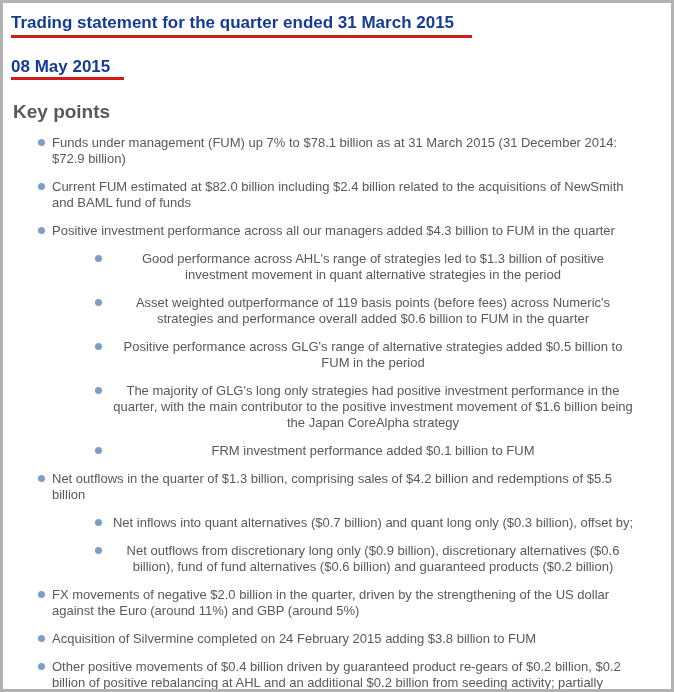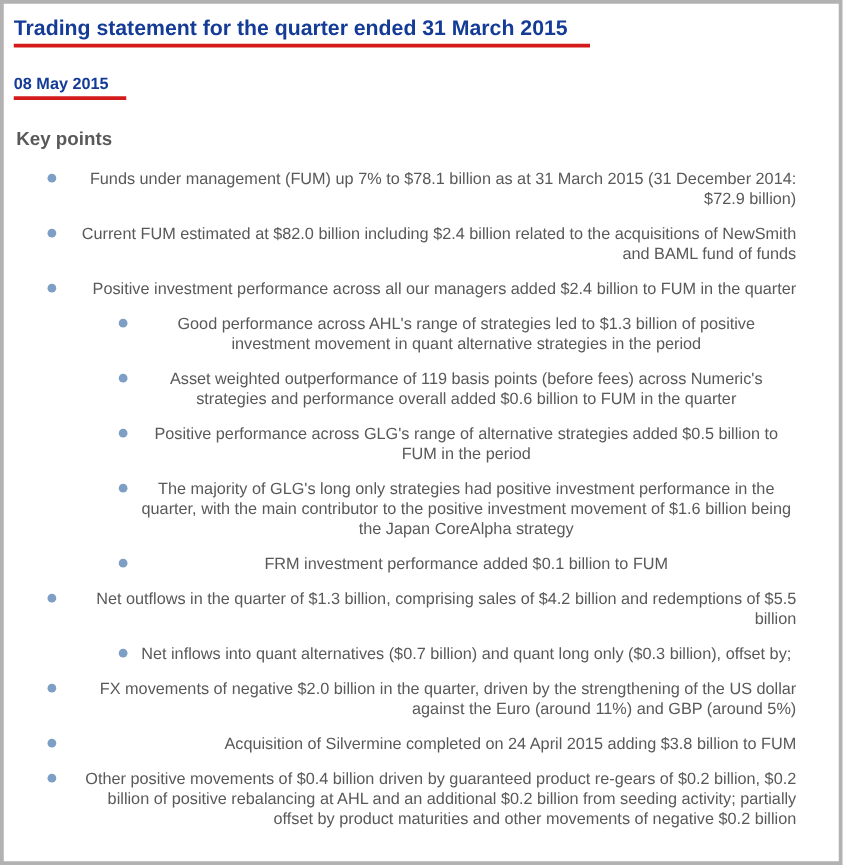--- a/index.html
+++ b/index.html
@@ -21,48 +21,48 @@
     padding-bottom: 2px;
     padding-right: 18px;
     white-space: nowrap;
   }
   .pub-date {
     display: block;
   }
   .pub-date span {
     display: inline-block;
     margin: 5px 0 0 8px;
-    font-size: 13px;
+    font-size: 17px;
     line-height: 16px;
     font-weight: bold;
     color: var(--title-blue, #143c96);
     border-bottom: 3px solid var(--underline-red, #d31b1b);
     padding-bottom: 2px;
     padding-right: 14px;
     white-space: nowrap;
   }
   .section-heading {
     margin: 24px 0 0 10px;
-    font-size: 15px;
+    font-size: 19px;
     line-height: 16px;
     font-weight: bold;
     color: var(--body-gray, #595959);
   }
   ul.kp {
     list-style: none;
     margin-top: 15px;
   }
   ul.kp li {
     position: relative;
     font-size: 13px;
     line-height: 16px;
     color: var(--body-gray, #595959);
     margin-bottom: 12px;
   }
-  ul.kp li.level-1 { margin-left: 49px; margin-right: 34px; text-align: right; }
+  ul.kp li.level-1 { margin-left: 49px; margin-right: 34px; }
   ul.kp li.level-2 { margin-left: 106px; margin-right: 34px; text-align: center; }
   ul.kp li:last-child { margin-bottom: 0; }
   ul.kp .dot {
     position: absolute;
     left: -14px;
     top: 4px;
     width: 7px;
     height: 7px;
     border-radius: 50%;
     background: var(--bullet-blue, #7d9fc5);
@@ -88,21 +88,21 @@
       <span>Funds under management (FUM) up 7% to $78.1 billion as at 31 March 2015 (31 December 2014: $72.9 billion)</span>
     </li>
 
     <li class="level-1">
       <span class="dot"></span>
       <span>Current FUM estimated at $82.0 billion including $2.4 billion related to the acquisitions of NewSmith and BAML fund of funds</span>
     </li>
 
     <li class="level-1">
       <span class="dot"></span>
-      <span>Positive investment performance across all our managers added $2.4 billion to FUM in the quarter</span>
+      <span>Positive investment performance across all our managers added $4.3 billion to FUM in the quarter</span>
     </li>
 
     <li class="level-2">
       <span class="dot"></span>
       <span>Good performance across AHL's range of strategies led to $1.3 billion of positive investment movement in quant alternative strategies in the period</span>
     </li>
 
     <li class="level-2">
       <span class="dot"></span>
       <span>Asset weighted outperformance of 119 basis points (before fees) across Numeric's strategies and performance overall added $0.6 billion to FUM in the quarter</span>
@@ -126,29 +126,33 @@
     <li class="level-1">
       <span class="dot"></span>
       <span>Net outflows in the quarter of $1.3 billion, comprising sales of $4.2 billion and redemptions of $5.5 billion</span>
     </li>
 
     <li class="level-2">
       <span class="dot"></span>
       <span>Net inflows into quant alternatives ($0.7 billion) and quant long only ($0.3 billion), offset by;</span>
     </li>
 
+    <li class="level-2">
+      <span class="dot"></span>
+      <span>Net outflows from discretionary long only ($0.9 billion), discretionary alternatives ($0.6 billion), fund of fund alternatives ($0.6 billion) and guaranteed products ($0.2 billion)</span>
+    </li>
 
     <li class="level-1">
       <span class="dot"></span>
       <span>FX movements of negative $2.0 billion in the quarter, driven by the strengthening of the US dollar against the Euro (around 11%) and GBP (around 5%)</span>
     </li>
 
     <li class="level-1">
       <span class="dot"></span>
-      <span>Acquisition of Silvermine completed on 24 April 2015 adding $3.8 billion to FUM</span>
+      <span>Acquisition of Silvermine completed on 24 February 2015 adding $3.8 billion to FUM</span>
     </li>
 
     <li class="level-1">
       <span class="dot"></span>
       <span>Other positive movements of $0.4 billion driven by guaranteed product re-gears of $0.2 billion, $0.2 billion of positive rebalancing at AHL and an additional $0.2 billion from seeding activity; partially offset by product maturities and other movements of negative $0.2 billion</span>
     </li>
   </ul>
 
 
 

